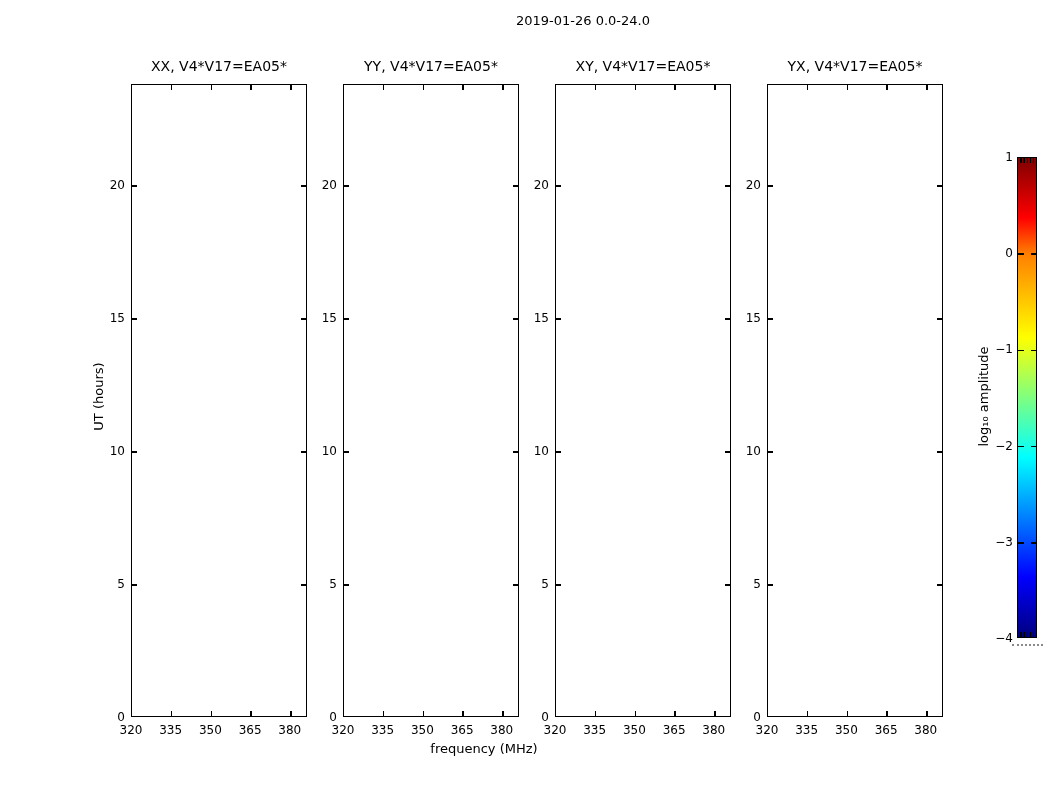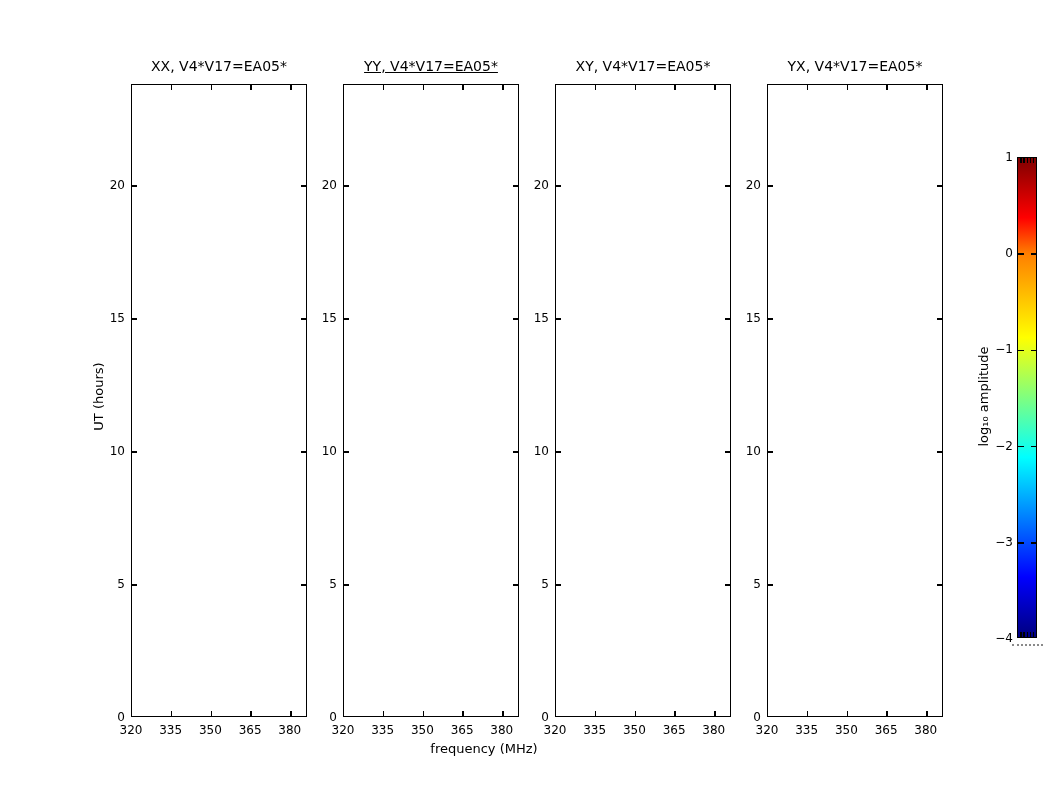--- a/index.html
+++ b/index.html
@@ -48,20 +48,21 @@
     width:38px; text-align:right;
   }
   .dotline {
     position:absolute; border-top:2px dotted #8a8a8a; height:0;
   }
 </style>
 </head>
 <body>
 
 <div class="fig">
+  <div class="suptitle">2019-01-26 0.0-24.0</div>
   <div class="ylab">UT (hours)</div>
   <div class="xlab">frequency (MHz)</div>
   <div id="panels">
       <div class="subplot-title" style="left: 101px; top: 58px;">XX, V4*V17=EA05*</div>
       <div class="frame" style="left: 131px; top: 84px; width: 176px; height: 633px;">
         <div class="tick" style="left: 38.9492px; bottom: 0px; width: 1.5px; height: 5px;"></div>
         <div class="tick" style="left: 38.9492px; top: 0px; width: 1.5px; height: 5px;"></div>
         <div class="tick" style="left: 78.6485px; bottom: 0px; width: 1.5px; height: 5px;"></div>
         <div class="tick" style="left: 78.6485px; top: 0px; width: 1.5px; height: 5px;"></div>
         <div class="tick" style="left: 118.348px; bottom: 0px; width: 1.5px; height: 5px;"></div>
@@ -80,21 +81,21 @@
       <div class="ticklabel" style="left: 131px; top: 722px; transform: translateX(-50%);">320</div>
       <div class="ticklabel" style="left: 170.699px; top: 722px; transform: translateX(-50%);">335</div>
       <div class="ticklabel" style="left: 210.398px; top: 722px; transform: translateX(-50%);">350</div>
       <div class="ticklabel" style="left: 250.098px; top: 722px; transform: translateX(-50%);">365</div>
       <div class="ticklabel" style="left: 289.797px; top: 722px; transform: translateX(-50%);">380</div>
       <div class="ticklabel" style="left: 91px; width: 34px; text-align: right; top: 709px;">0</div>
       <div class="ticklabel" style="left: 91px; width: 34px; text-align: right; top: 576.017px;">5</div>
       <div class="ticklabel" style="left: 91px; width: 34px; text-align: right; top: 443.034px;">10</div>
       <div class="ticklabel" style="left: 91px; width: 34px; text-align: right; top: 310.05px;">15</div>
       <div class="ticklabel" style="left: 91px; width: 34px; text-align: right; top: 177.067px;">20</div>
-      <div class="subplot-title" style="left: 313px; top: 58px; text-decoration: underline;">YY, V4*V17=EA05*</div>
+      <div class="subplot-title" style="left: 313px; top: 58px;">YY, V4*V17=EA05*</div>
       <div class="frame" style="left: 343px; top: 84px; width: 176px; height: 633px;">
         <div class="tick" style="left: 38.9492px; bottom: 0px; width: 1.5px; height: 5px;"></div>
         <div class="tick" style="left: 38.9492px; top: 0px; width: 1.5px; height: 5px;"></div>
         <div class="tick" style="left: 78.6485px; bottom: 0px; width: 1.5px; height: 5px;"></div>
         <div class="tick" style="left: 78.6485px; top: 0px; width: 1.5px; height: 5px;"></div>
         <div class="tick" style="left: 118.348px; bottom: 0px; width: 1.5px; height: 5px;"></div>
         <div class="tick" style="left: 118.348px; top: 0px; width: 1.5px; height: 5px;"></div>
         <div class="tick" style="left: 158.047px; bottom: 0px; width: 1.5px; height: 5px;"></div>
         <div class="tick" style="left: 158.047px; top: 0px; width: 1.5px; height: 5px;"></div>
         <div class="tick" style="left: 0px; top: 499.267px; width: 5px; height: 1.5px;"></div>

